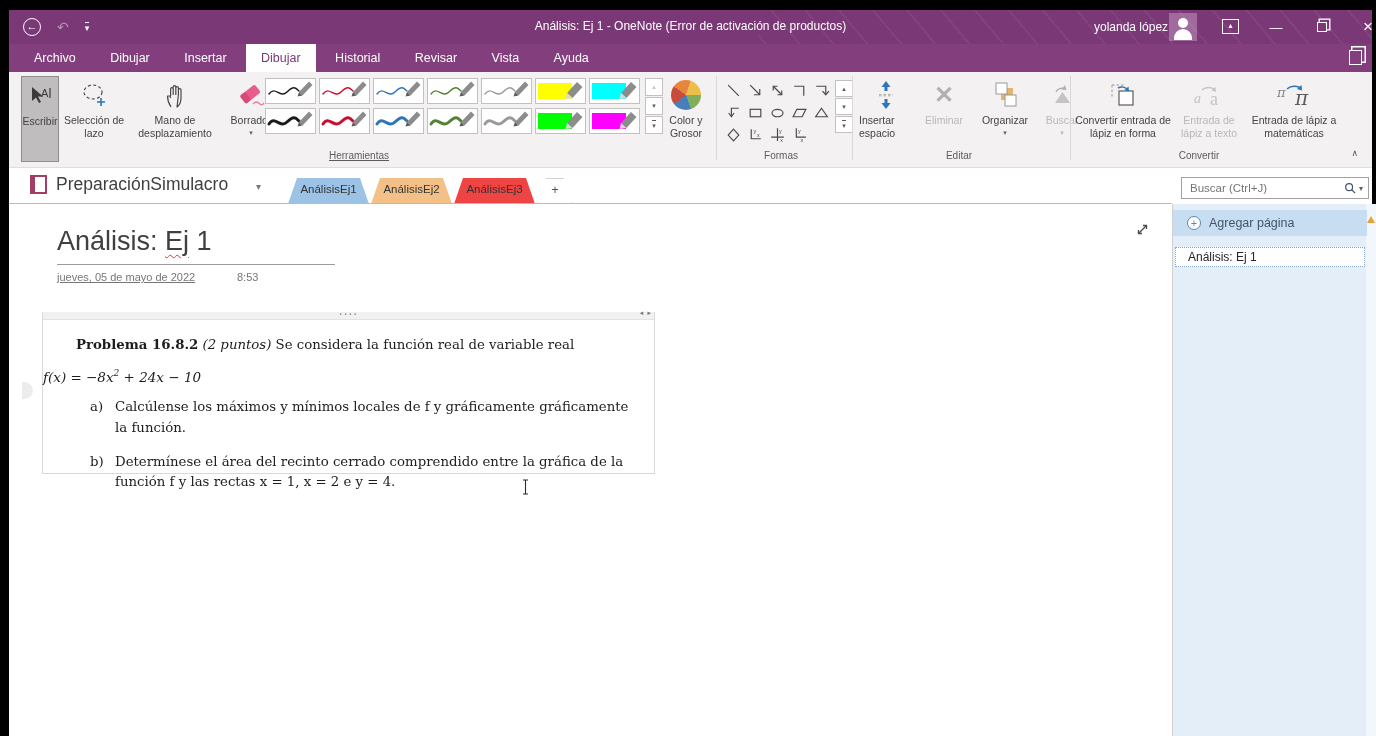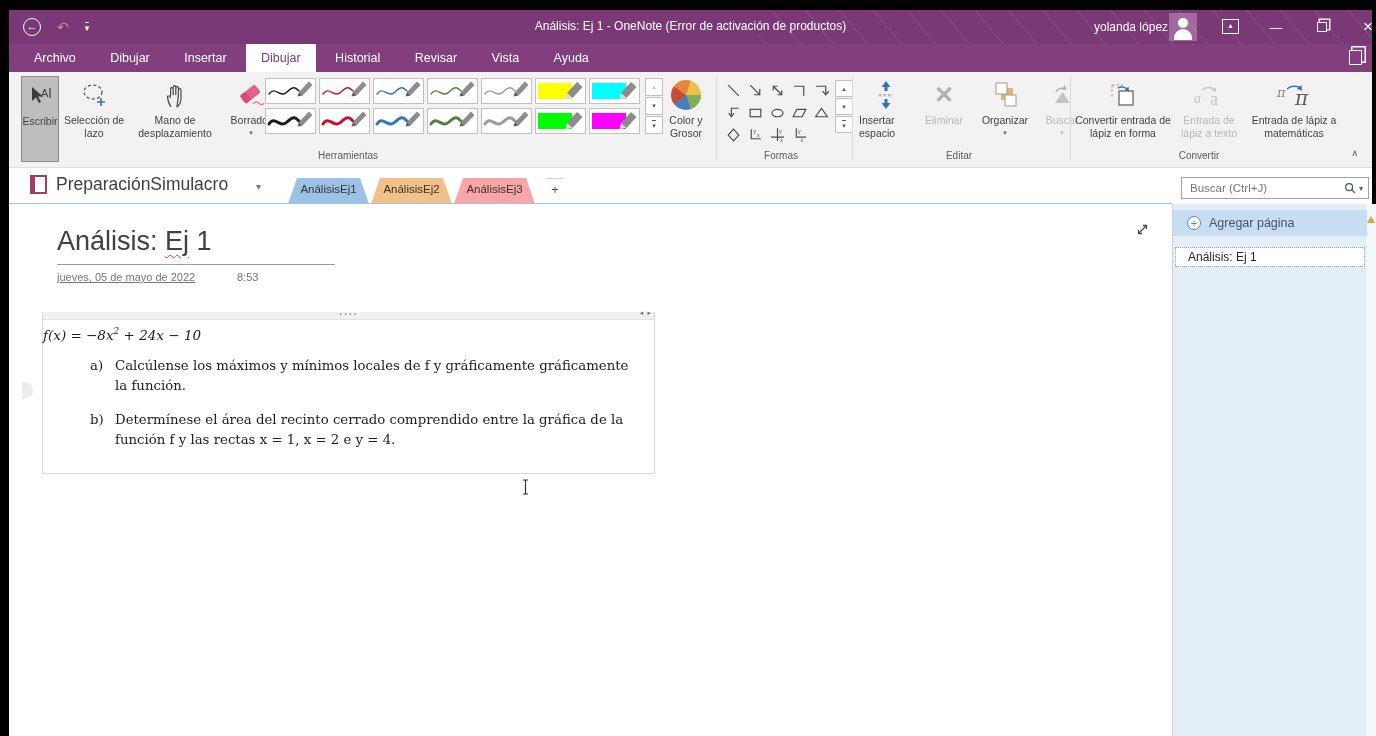--- a/index.html
+++ b/index.html
@@ -470,34 +470,34 @@
         <svg width="38" height="28" viewBox="0 0 38 28">
             <text x="2" y="16" font-size="13" fill="#8a8886" font-family="DejaVu Serif" font-style="italic">π</text>
             <text x="20" y="24" font-size="20" fill="#5f5d5b" font-family="DejaVu Serif" font-style="italic">π</text>
             <path d="M12 8 a9 6 0 0 1 14 -1" fill="none" stroke="#2E75B6" stroke-width="1.5"></path>
             <path d="M26.5 4 L27 9.5 L22 8 Z" fill="#2E75B6"></path>
           </svg>
       </div>
       <div class="rlabel">Entrada de lápiz a matemáticas</div>
     </div>
 
-    <div class="grp-label" style="left:239px; width:200px;">Herramientas</div>
+    <div class="grp-label" style="left:250px; width:200px;text-decoration:underline;">Herramientas</div>
     <div class="grp-label" style="left:712px; width:120px;">Formas</div>
     <div class="grp-label" style="left:870px; width:160px;">Editar</div>
     <div class="grp-label" style="left:1110px; width:160px;">Convertir</div>
     <div id="collapse-ribbon">∧</div>
   </div>
 
   <div id="sectionbar" class="abs">
     <span id="nb-icon"></span>
     <span id="nb-name">PreparaciónSimulacro</span>
     <span id="nb-drop">▾</span>
     <div class="stab" style="left: 279px; width: 81px; background: rgb(156, 195, 229);">AnálisisEj1</div>
     <div class="stab" style="left: 362px; width: 81px; background: rgb(243, 193, 135);">AnálisisEj2</div>
-    <div class="stab" style="left: 445px; width: 81px; background: #fca5a5;">AnálisisEj3</div>
+    <div class="stab" style="left: 445px; width: 81px; background: #ef4444;">AnálisisEj3</div>
     <div class="stab plus" style="left:528px; width:36px;">+</div>
     <div id="section-strip" style="background: rgb(156, 195, 229);"></div>
     <div id="searchbox">
       <input type="text" readonly="" placeholder="Buscar (Ctrl+J)" style="">
       <svg width="14" height="14" viewBox="0 0 14 14">
           <circle cx="6" cy="6" r="4" fill="none" stroke="#44546A" stroke-width="1.4"></circle>
           <path d="M9 9 L13 13" stroke="#44546A" stroke-width="1.4"></path>
         </svg>
       <span id="search-drop">▾</span>
     </div>
@@ -516,20 +516,25 @@
     <div id="page-date">jueves, 05 de mayo de 2022</div>
     <div id="page-time">8:53</div>
 
     <div id="left-marker"></div>
 
     <div id="note">
       <div id="note-topbar">
         <span id="note-grip">····</span>
         <span id="note-resize">◂ ▸</span>
       </div>
+      <div id="note-heading">
+        <b>Problema 16.8.2</b>
+        <i>(2 puntos)</i>
+        <span>Se considera la función real de variable real</span>
+      </div>
       <div id="note-formula"><span>f(x) = −8x</span><sup>2</sup><span> + 24x − 10</span></div>
       <div class="note-item">
         <span class="ilabel">a)</span><span class="itext">Calcúlense los máximos y mínimos locales de f y gráficamente gráficamente la función.</span>
       </div>
       <div class="note-item">
         <span class="ilabel">b)</span><span class="itext">Determínese el área del recinto cerrado comprendido entre la gráfica de la función f y las rectas x = 1, x = 2 e y = 4.</span>
       </div>
       <div id="ibeam">
         <svg width="9" height="16" viewBox="0 0 9 16">
             <path d="M2 1 H7 M4.5 1 V15 M2 15 H7" stroke="#2b2b2b" stroke-width="1.1" fill="none"></path>

